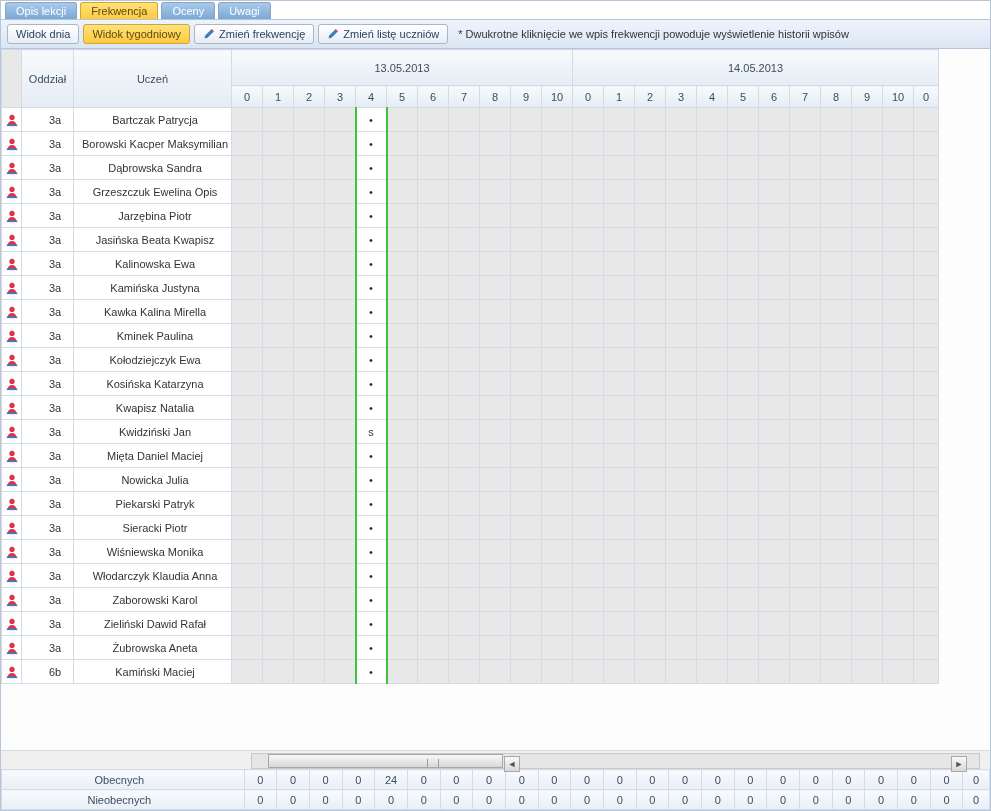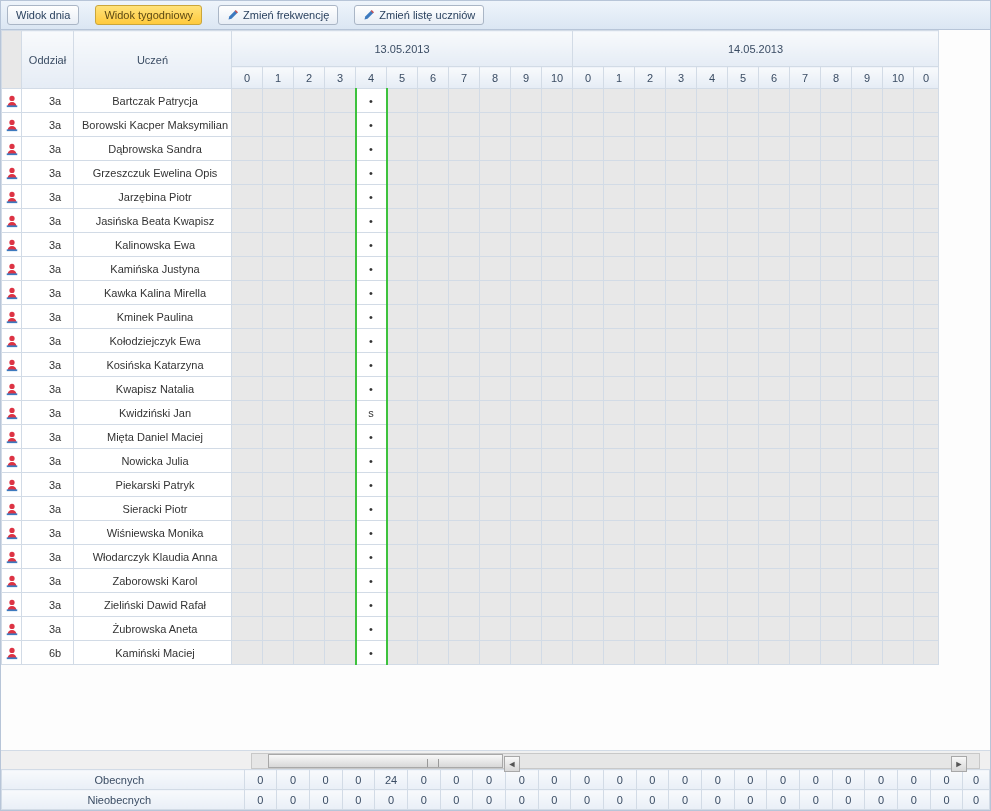--- a/index.html
+++ b/index.html
@@ -4,21 +4,21 @@
 <style>
 html,body{margin:0;padding:0;font-family:Tahoma,Arial,sans-serif;font-size:11px;color:#333;background:#fdfdfd}
 .app{width:991px;height:811px;display:flex;flex-direction:column;border:1px solid #b7c5d8;box-sizing:border-box;overflow:hidden}
 
 
 .tabs-row{display:flex;align-items:flex-end;height:18px;padding:0 4px;background:#fff;border-bottom:1px solid #b7c5d8}
 .tab{padding:2px 10px;border:1px solid #8ea4c0;border-bottom:none;border-radius:3px 3px 0 0;margin-right:3px;background:linear-gradient(#a9c9ea,#7aa8d6);color:#fff;cursor:pointer;font-size:11px}
 .tab.active{background:linear-gradient(#ffe27a,#ffca3d);color:#5d4a14;border-color:#caa63b}
 
 
-.toolbar{display:flex;align-items:center;gap:16px;padding:4px 6px;background:linear-gradient(#eef4fb,#dbe6f3);border-bottom:1px solid #b7c5d8}
+.toolbar{display:flex;align-items:center;gap:4px;padding:4px 6px;background:linear-gradient(#eef4fb,#dbe6f3);border-bottom:1px solid #b7c5d8}
 .tbtn{padding:3px 8px;border:1px solid #aab6c6;border-radius:3px;background:linear-gradient(#fff,#e8eef6);cursor:pointer;display:flex;align-items:center;gap:4px;font-size:11px;color:#2b425f}
 .tbtn.active{background:linear-gradient(#ffe27a,#ffca3d);color:#5d4a14;border-color:#caa63b}
 .pencil-icon{width:12px;height:12px;display:inline-block}
 .pencil-icon svg{width:12px;height:12px}
 .hint{margin-left:6px;color:#333}
 
 
 .grid-wrap{flex:1;display:flex;flex-direction:column;min-height:0}
 .grid-scroll{flex:1;overflow:hidden;position:relative}
 
@@ -53,20 +53,26 @@
 .c-oddz{width:52px}
 .c-uczen{width:158px}
 .c-num{width:31px}
 .c-num-last{width:25px}
 </style>
 </head>
 <body>
 
 <div class="app">
 
+  <div class="tabs-row">
+    <div class="tab">Opis lekcji</div>
+    <div class="tab active">Frekwencja</div>
+    <div class="tab">Oceny</div>
+    <div class="tab">Uwagi</div>
+  </div>
 
   <div class="toolbar">
     <div class="tbtn">Widok dnia</div>
     <div class="tbtn active">Widok tygodniowy</div>
     <div class="tbtn">
       <span class="pencil-icon">
         <svg viewBox="0 0 16 16">
             <path d="M2 14l1-4 8-8 3 3-8 8-4 1z" fill="#3d7abf"></path>
             <path d="M11 2l3 3" stroke="#c55" stroke-width="2"></path>
           </svg>
@@ -75,20 +81,21 @@
     </div>
     <div class="tbtn">
       <span class="pencil-icon">
         <svg viewBox="0 0 16 16">
             <path d="M2 14l1-4 8-8 3 3-8 8-4 1z" fill="#3d7abf"></path>
             <path d="M11 2l3 3" stroke="#c55" stroke-width="2"></path>
           </svg>
       </span>
       <span>Zmień listę uczniów</span>
     </div>
+    <span class="hint">* Dwukrotne kliknięcie we wpis frekwencji powoduje wyświetlenie historii wpisów</span>
   </div>
 
   <div class="grid-wrap">
     <div class="grid-scroll">
       <table id="grid">
         <colgroup id="cols">
             <col class="c-icon">
             <col class="c-oddz">
             <col class="c-uczen">
             <col class="c-num">

